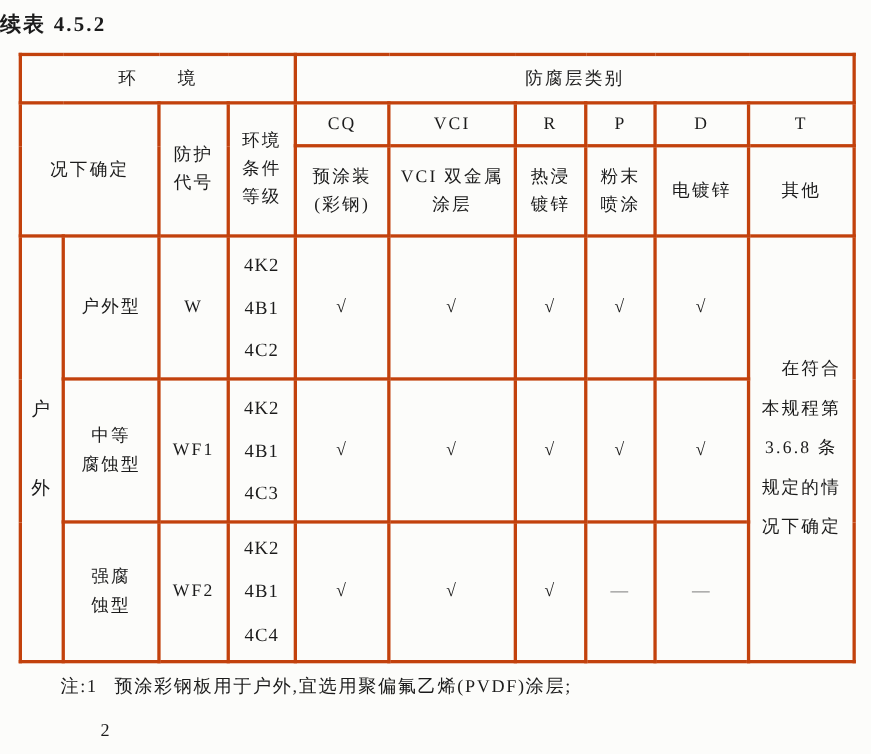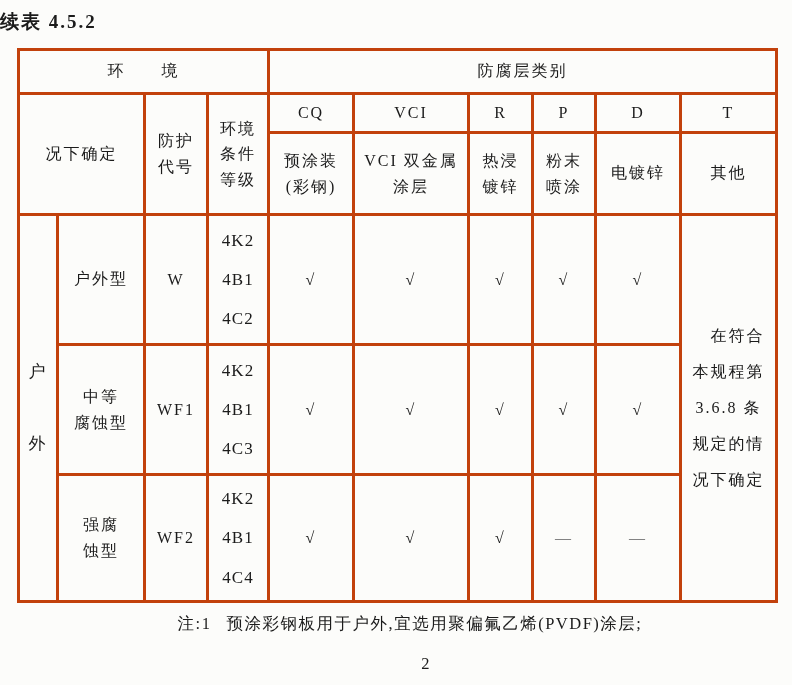--- a/index.html
+++ b/index.html
@@ -33,21 +33,21 @@
   .tcell{
     text-align:left;vertical-align:middle;
     white-space:pre-line;line-height:2.25;
     padding-left:9px;letter-spacing:2.5px;font-size:16px;
   }
   .codecell{font-family:"Liberation Serif","DejaVu Serif",serif;font-size:16.5px;letter-spacing:1px;margin-top:43px;}
   .notes{
     position:absolute;left:55px;top:612px;width:710px;
     font-size:16.5px;letter-spacing:1.5px;
   }
-  .note-row{display:flex;margin-bottom:15px;line-height:1.5;justify-content:center;}
+  .note-row{display:flex;margin-bottom:15px;line-height:1.5;}
   .note-label{width:46px;flex:none;}
   .note-label.n2{text-align:right;padding-right:4px;}
   .note-text{margin-left:3px;}
 </style>
 </head>
 <body>
 
 <div class="page-title">续表 4.5.2</div>
 
 <table class="main">

